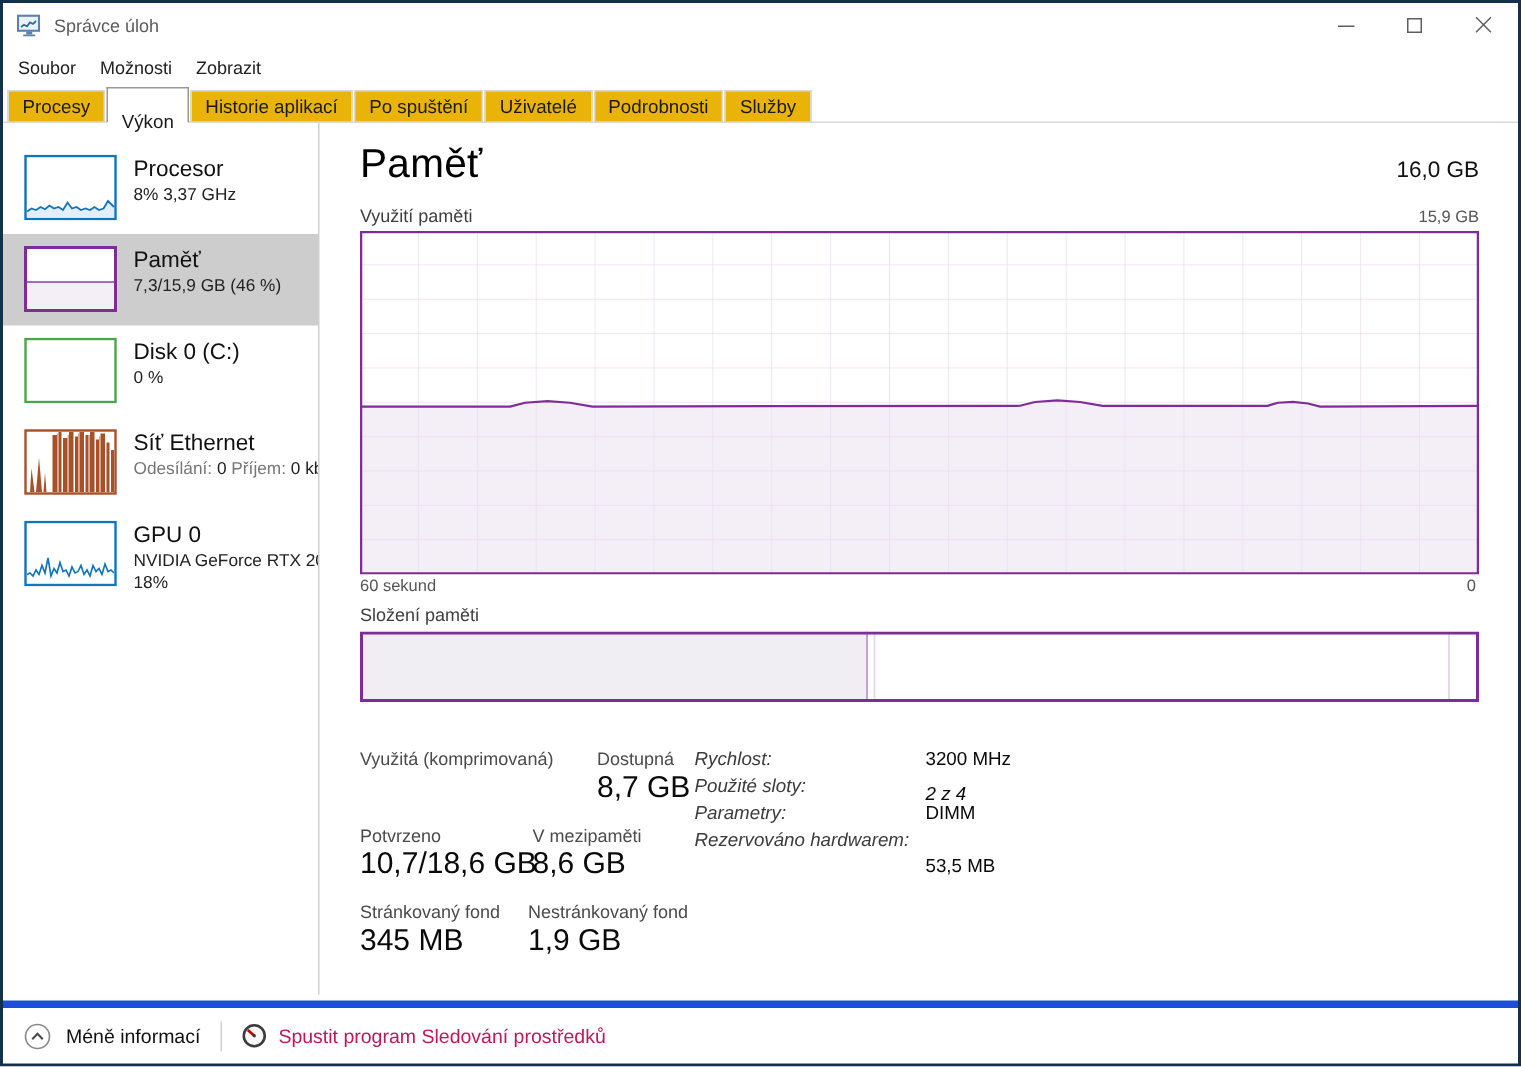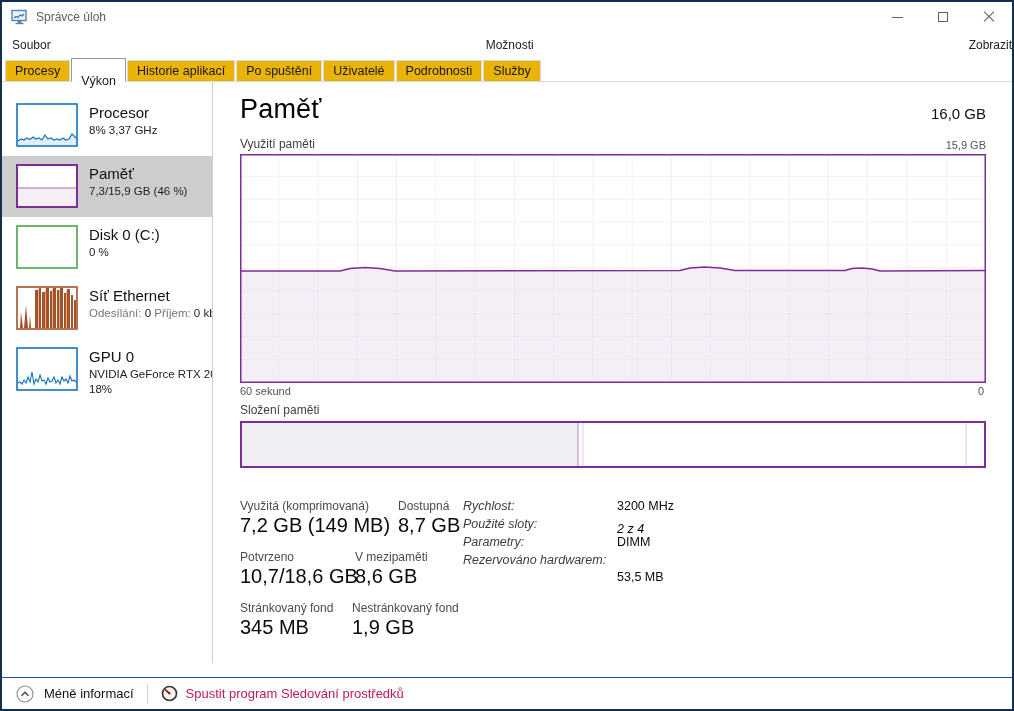--- a/index.html
+++ b/index.html
@@ -20,21 +20,21 @@
   .glyph-min{ width:11px; height:1px; background:#5f5f5f; }
   .glyph-max{ width:10px; height:10px; border:1px solid #5f5f5f; }
   .glyph-close{ position:relative; width:12px; height:12px; }
   .glyph-close::before,.glyph-close::after{
     content:""; position:absolute; left:-1px; top:5px; width:14px; height:1px; background:#5f5f5f;
   }
   .glyph-close::before{ transform:rotate(45deg); }
   .glyph-close::after{ transform:rotate(-45deg); }
 
   
-  .menubar{ position:absolute; top:30px; left:0; right:0; height:25px; display:flex; align-items:center; padding-left:10px; gap:16px;justify-content:space-between; }
+  .menubar{ position:absolute; top:30px; left:0; right:0; height:25px; display:flex; align-items:center; padding-left:10px; gap:16px; }
   .menu-item{ font-size:12px; color:#222; }
 
   
   .tabbar{ position:absolute; top:55px; left:0; right:0; height:25px; display:flex; align-items:flex-end; padding-left:3px; border-bottom:1px solid #d9d9d9; }
   .tab{ font-size:12.5px; padding:3px 9px 4px 9px; background:#eab308; border:1px solid #d9d9d9; border-bottom:none; margin-right:1px; height:21px; white-space:nowrap; }
   .tab.active{ background:#fff; border:1px solid #989898; border-bottom:1px solid #fff; height:24px; padding-top:15px; margin-bottom:-1px; position:relative; z-index:2; }
 
   
   .content{ position:absolute; top:80px; left:0; right:0; height:581px; }
   .sidebar{ position:absolute; top:0; left:0; width:211px; height:100%; border-right:1px solid #cfcfcf; padding-top:13px; overflow:hidden; }
@@ -59,21 +59,21 @@
   .axis-right{ position:absolute; right:28px; top:303px; font-size:11px; color:#555; }
   .comp-label{ position:absolute; left:26px; top:321px; font-size:12px; color:#3f3f3f; }
   .comp-bar{ position:absolute; left:26px; top:339px; width:746px; height:47px; }
 
   .stat-label{ position:absolute; font-size:12px; color:#4b4b4b; white-space:nowrap; }
   .stat-value{ position:absolute; font-size:20px; color:#0a0a0a; white-space:nowrap; }
   .info-label{ position:absolute; left:249px; font-size:12.5px; color:#3c3c3c; white-space:nowrap;font-style:italic; }
   .info-value{ position:absolute; left:403px; font-size:12.5px; color:#0a0a0a; white-space:nowrap; }
 
   
-  .footer{ position:absolute; left:0; right:0; bottom:0; height:32px; border-top:1px solid #1d4ed8; display:flex; align-items:center; padding-left:14px; }
+  .footer{ position:absolute; left:0; right:0; bottom:0; height:42px; border-top:5px solid #1d4ed8; display:flex; align-items:center; padding-left:14px; }
   .footer-less{ display:flex; align-items:center; gap:10px; cursor:default; }
   .footer-less-text{ font-size:13px; color:#111; }
   .footer-sep{ width:1px; height:20px; background:#d0d0d0; margin:0 13px; }
   .footer-link-wrap{ display:flex; align-items:center; gap:8px; cursor:pointer; }
   .footer-link{ font-size:13px; color:#be185d; }
 </style>
 </head>
 <body>
 
 <div class="window">
@@ -231,21 +231,20 @@
       <svg class="comp-bar" viewBox="0 0 746 47" preserveAspectRatio="none">
         <rect x="0" y="0" width="746" height="47" fill="#ffffff"></rect>
         <rect x="0" y="0" width="338" height="47" fill="#f0edf3"></rect>
         <line x1="338" y1="0" x2="338" y2="47" stroke="#c2a0d0" stroke-width="1.3"></line>
         <line x1="343" y1="0" x2="343" y2="47" stroke="#e3d6ea" stroke-width="1.2"></line>
         <line x1="726" y1="0" x2="726" y2="47" stroke="#e3d6ea" stroke-width="1.2"></line>
         <rect x="1" y="1" width="744" height="45" fill="none" stroke="#7d2d96" stroke-width="2"></rect>
       </svg>
 
       <div class="stat-label" style="left:26px; top:417px;">Využitá (komprimovaná)</div>
-      <div class="stat-value" style="left:26px; top:432px;">7,2 GB (149 MB)</div>
       <div class="stat-label" style="left:184px; top:417px;">Dostupná</div>
       <div class="stat-value" style="left:184px; top:432px;">8,7 GB</div>
 
       <div class="stat-label" style="left:26px; top:468px;">Potvrzeno</div>
       <div class="stat-value" style="left:26px; top:483px;">10,7/18,6 GB</div>
       <div class="stat-label" style="left:141px; top:468px;">V mezipaměti</div>
       <div class="stat-value" style="left:141px; top:483px;">8,6 GB</div>
 
       <div class="stat-label" style="left:26px; top:519px;">Stránkovaný fond</div>
       <div class="stat-value" style="left:26px; top:534px;">345 MB</div>

